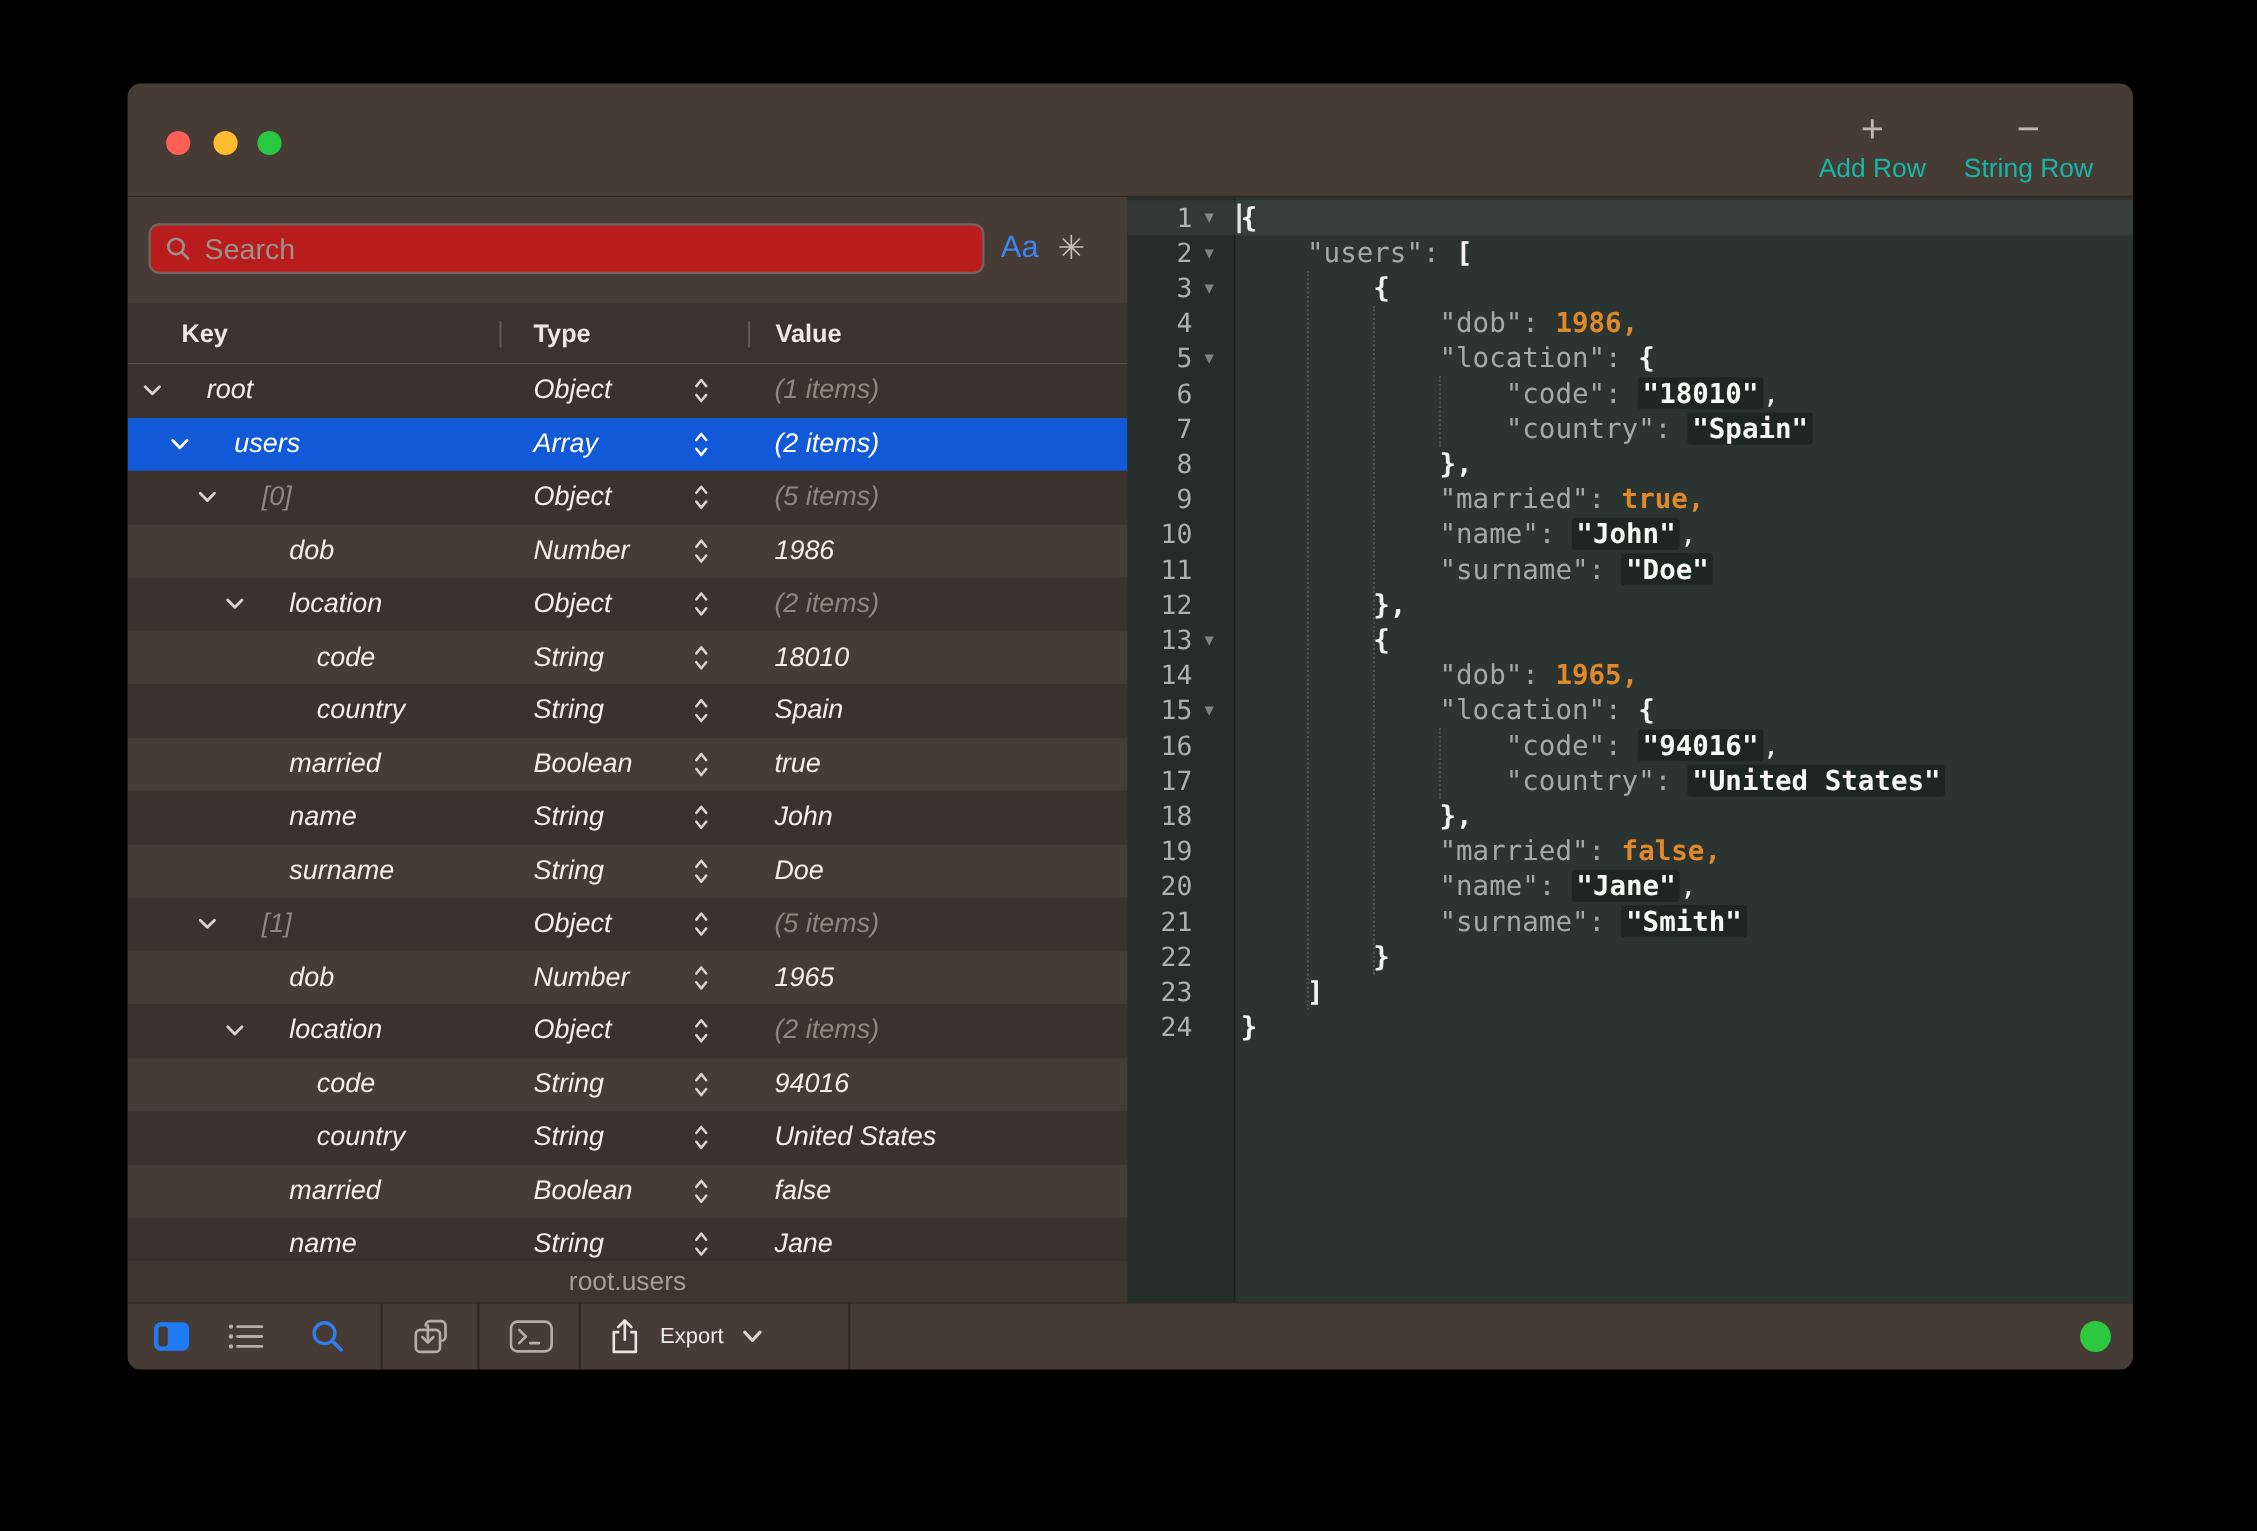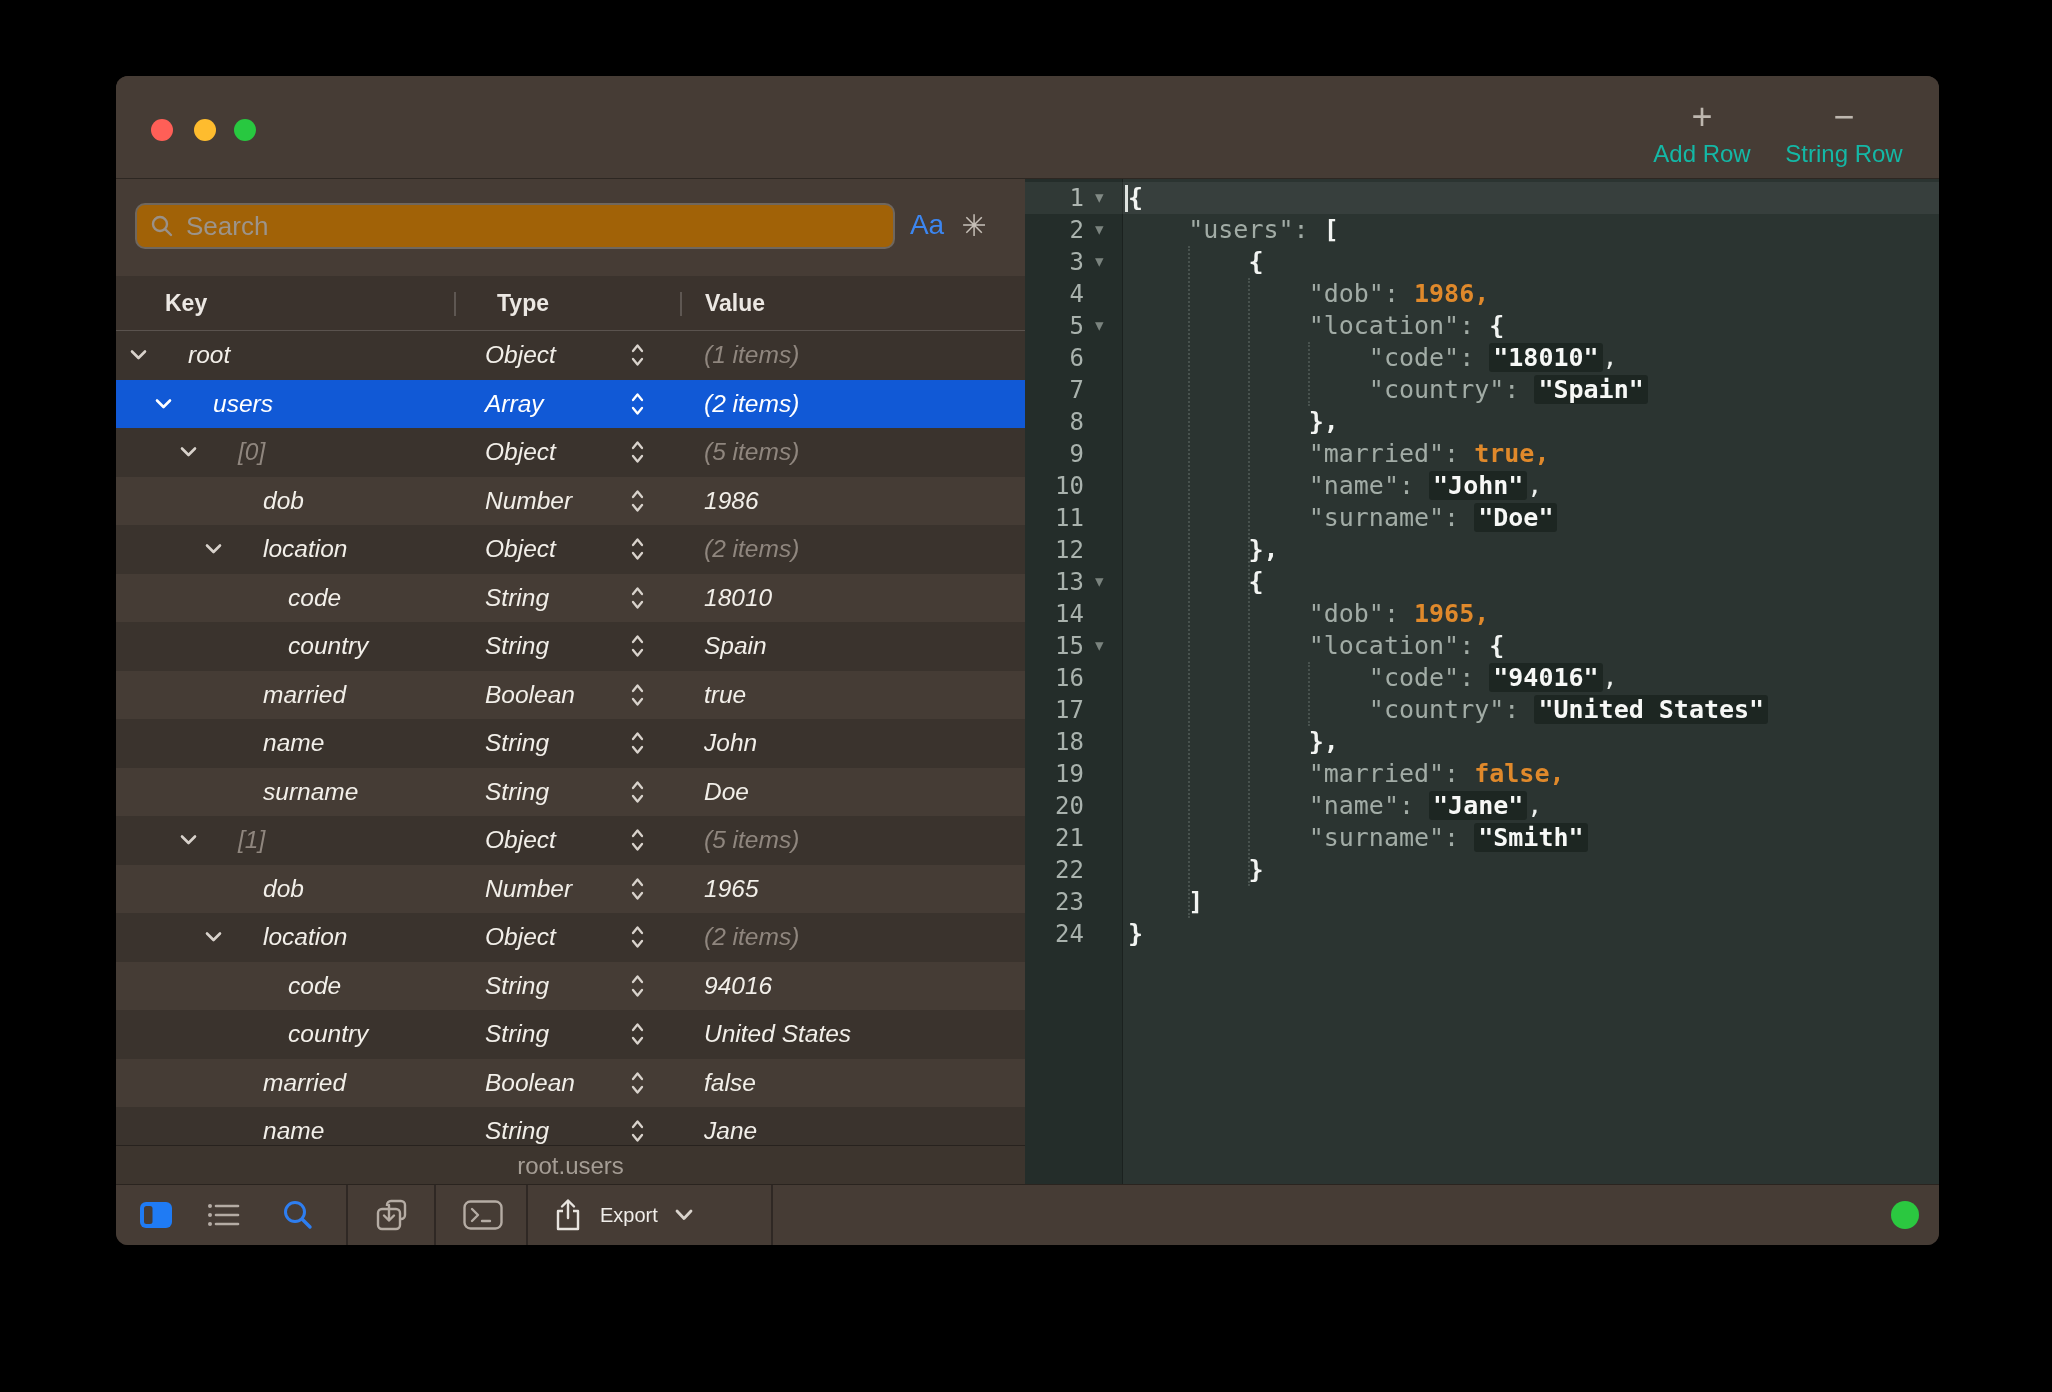--- a/index.html
+++ b/index.html
@@ -22,34 +22,34 @@
           justify-content:flex-start;padding-top:24px;box-sizing:border-box;cursor:default;}
   .tb-btn .tb-ic{font-size:36px;line-height:34px;font-weight:300;color:#beb7af;}
   .tb-btn .tb-lb{font-size:24px;color:#14b8a6;margin-top:6px;white-space:nowrap;}
   .btn-add{left:1516px;width:140px;}
   .btn-remove{left:1648px;width:160px;}
 
   
   .leftpanel{position:absolute;left:0;top:102px;width:909px;bottom:60px;background:#3a332d;}
   .searchrow{position:absolute;left:0;top:0;right:0;height:98px;background:#463c35;}
   .searchfield{position:absolute;left:19px;top:25px;width:760px;height:46px;box-sizing:border-box;
-               border:2px solid #6f675e;border-radius:10px;background:#a16207;display:flex;align-items:center;}
+               border:2px solid #6f675e;border-radius:10px;background:#b91c1c;display:flex;align-items:center;}
   .searchfield svg{margin-left:13px;flex:0 0 auto;}
   .searchfield input{flex:1;background:transparent;border:none;outline:none;margin-left:10px;
                      font-family:"Liberation Sans",sans-serif;font-size:26px;color:#e8e3dd;}
   .searchfield input::placeholder{color:#9c948b;}
   .aa-toggle{position:absolute;left:789px;top:24px;width:44px;height:46px;line-height:46px;text-align:center;
              font-size:28px;font-weight:500;color:var(--accent);cursor:default;}
   .star-toggle{position:absolute;left:838px;top:24px;width:40px;height:46px;line-height:48px;text-align:center;
                font-size:30px;color:#c6bfb7;cursor:default;}
 
   .thead{position:absolute;left:0;top:98px;right:0;height:54px;background:#3b332d;
          border-bottom:1px solid rgba(255,255,255,.16);}
   .thead span{position:absolute;top:50%;transform:translateY(-50%);font-size:23px;font-weight:700;color:#ece8e3;}
-  .h-key{left:49px;} .h-type{left:381px;} .h-value{left:589px;}
+  .h-key{left:49px;} .h-type{left:369px;} .h-value{left:589px;}
   .hsep{position:absolute;top:16px;height:24px;width:2px;background:rgba(255,255,255,.18);}
   .hsep.s1{left:338px;} .hsep.s2{left:564px;}
 
   .tree{position:absolute;left:0;top:153px;right:0;bottom:39px;overflow:hidden;background:#3a332d;font-style:italic;}
   .trow{position:relative;height:48.5px;background:#3a332d;}
   .trow.alt{background:#453c35;}
   .trow.sel{background:var(--sel);}
   .chev{position:absolute;top:50%;transform:translateY(-50%);color:#d8d2cb;line-height:0;}
   .trow.sel .chev{color:#fff;}
   .kcell{position:absolute;top:50%;transform:translateY(-50%);font-size:24.5px;color:#f2efe9;white-space:nowrap;}

